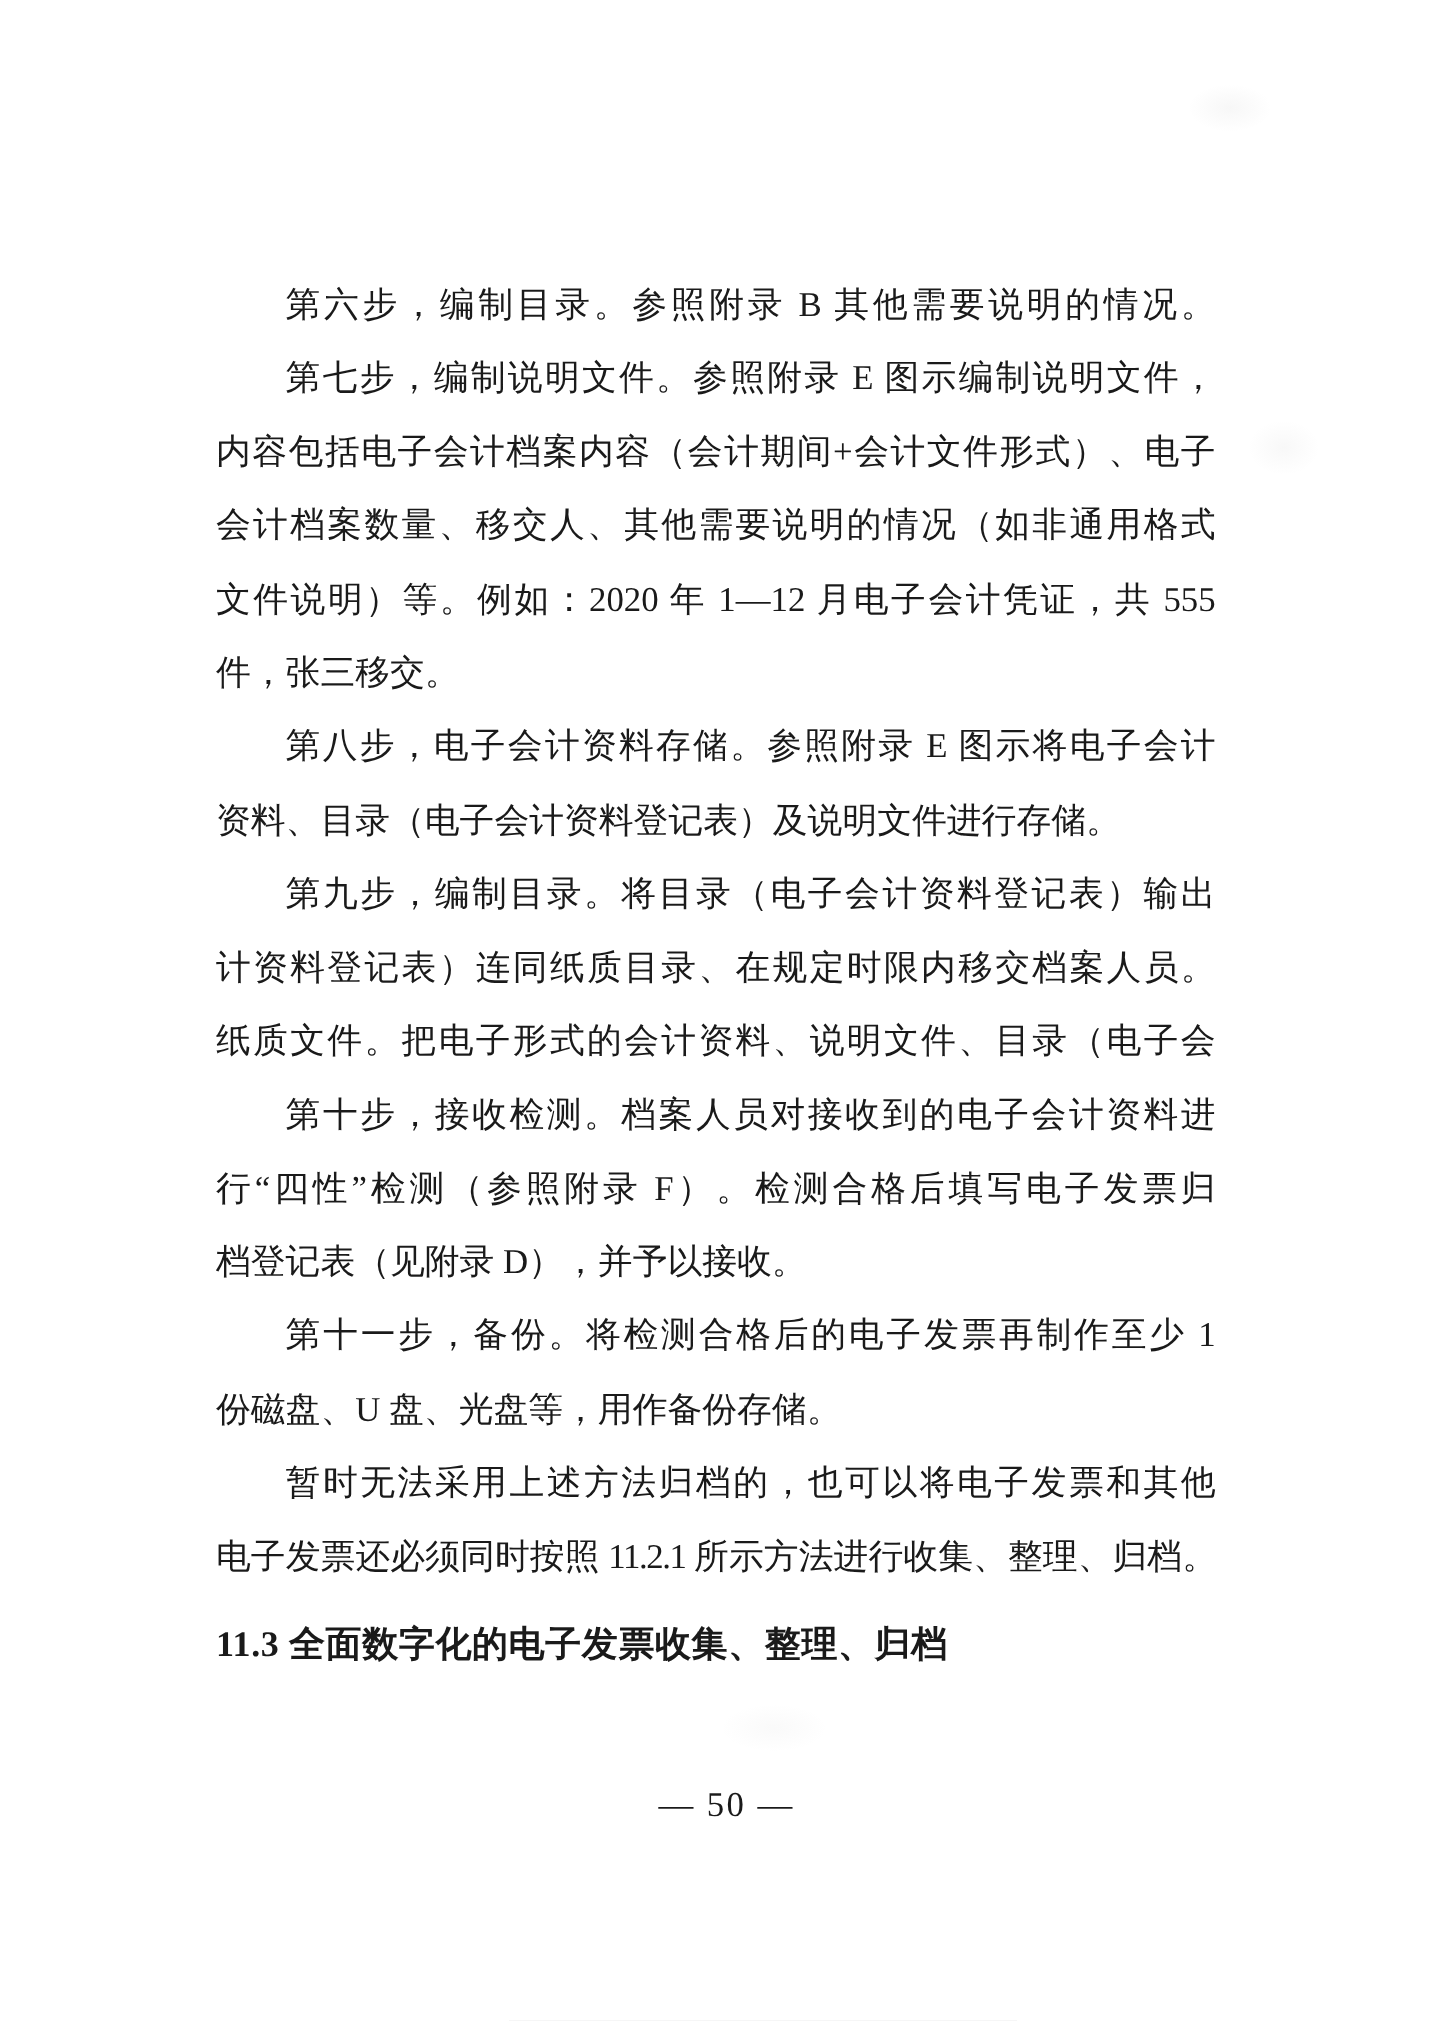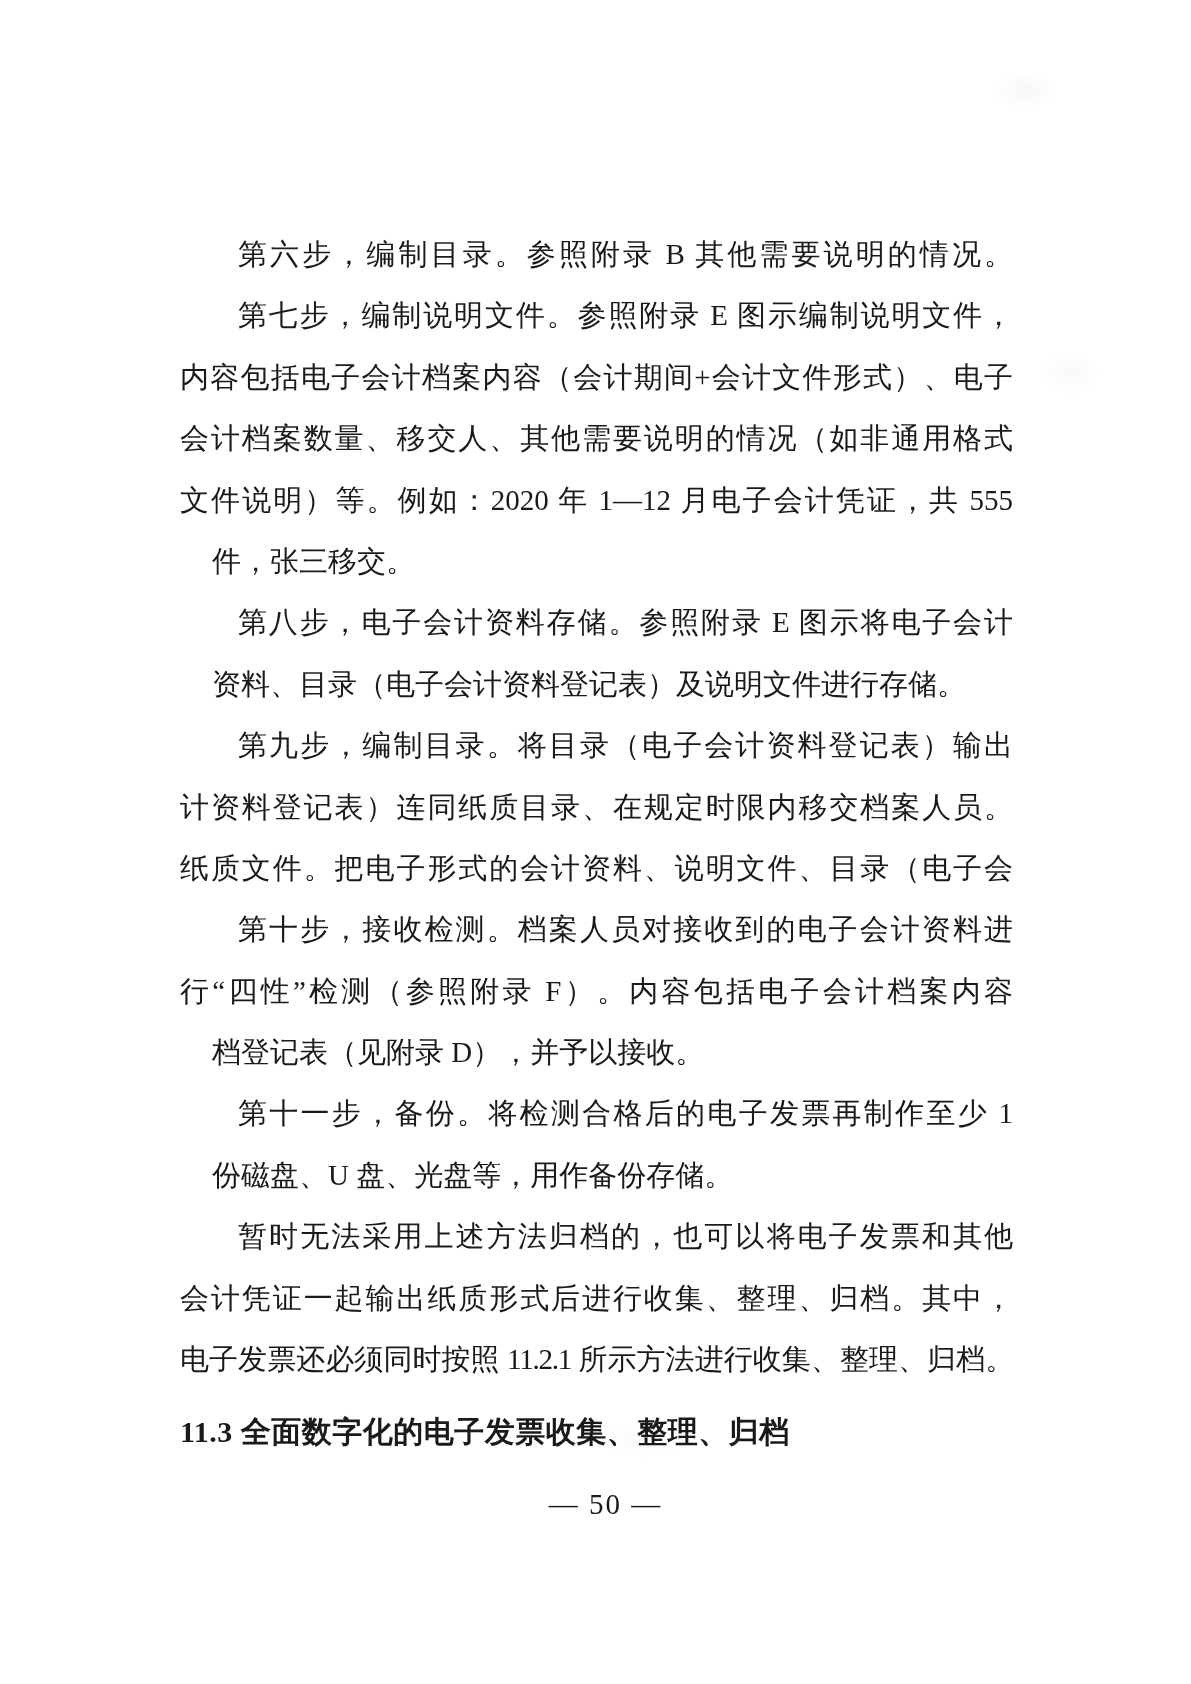--- a/index.html
+++ b/index.html
@@ -28,21 +28,20 @@
     line-height: 61.4px;
     overflow: visible;
   }
   .jl {
     text-align: justify;
     text-align-last: justify;
   }
   .left {
     text-align: left;
     text-align-last: left;
-    margin-left: 32px;
   }
   .indent {
     text-indent: 58px;
   }
   .tight {
     letter-spacing: -1.2px;
   }
   .heading {
     margin-top: 11px;
     height: 61.4px;
@@ -97,25 +96,24 @@
     <div class="line jl">内容包括电子会计档案内容（会计期间+会计文件形式）、电子</div>
     <div class="line jl">会计档案数量、移交人、其他需要说明的情况（如非通用格式</div>
     <div class="line jl">文件说明）等。例如：2020 年 1—12 月电子会计凭证，共 555</div>
     <div class="line left">件，张三移交。</div>
     <div class="line jl indent">第八步，电子会计资料存储。参照附录 E 图示将电子会计</div>
     <div class="line left">资料、目录（电子会计资料登记表）及说明文件进行存储。</div>
     <div class="line jl indent">第九步，编制目录。将目录（电子会计资料登记表）输出</div>
     <div class="line jl">计资料登记表）连同纸质目录、在规定时限内移交档案人员。</div>
     <div class="line jl">纸质文件。把电子形式的会计资料、说明文件、目录（电子会</div>
     <div class="line jl indent">第十步，接收检测。档案人员对接收到的电子会计资料进</div>
-    <div class="line jl">行“四性”检测（参照附录 F）。内容包括电子会计档案内容</div>
+    <div class="line jl">行“四性”检测（参照附录 F）。检测合格后填写电子发票归</div>
     <div class="line left">档登记表（见附录 D），并予以接收。</div>
     <div class="line jl indent">第十一步，备份。将检测合格后的电子发票再制作至少 1</div>
     <div class="line left">份磁盘、U 盘、光盘等，用作备份存储。</div>
     <div class="line jl indent">暂时无法采用上述方法归档的，也可以将电子发票和其他</div>
-    <div class="line jl">会计凭证一起输出纸质形式后进行收集、整理、归档。其中，</div>
     <div class="line jl tight">电子发票还必须同时按照 11.2.1 所示方法进行收集、整理、归档。</div>
     <div class="heading">11.3 全面数字化的电子发票收集、整理、归档</div>
   </div>
 
   <div class="page-number">— 50 —</div>
 
 </div>
 
 </body></html>

